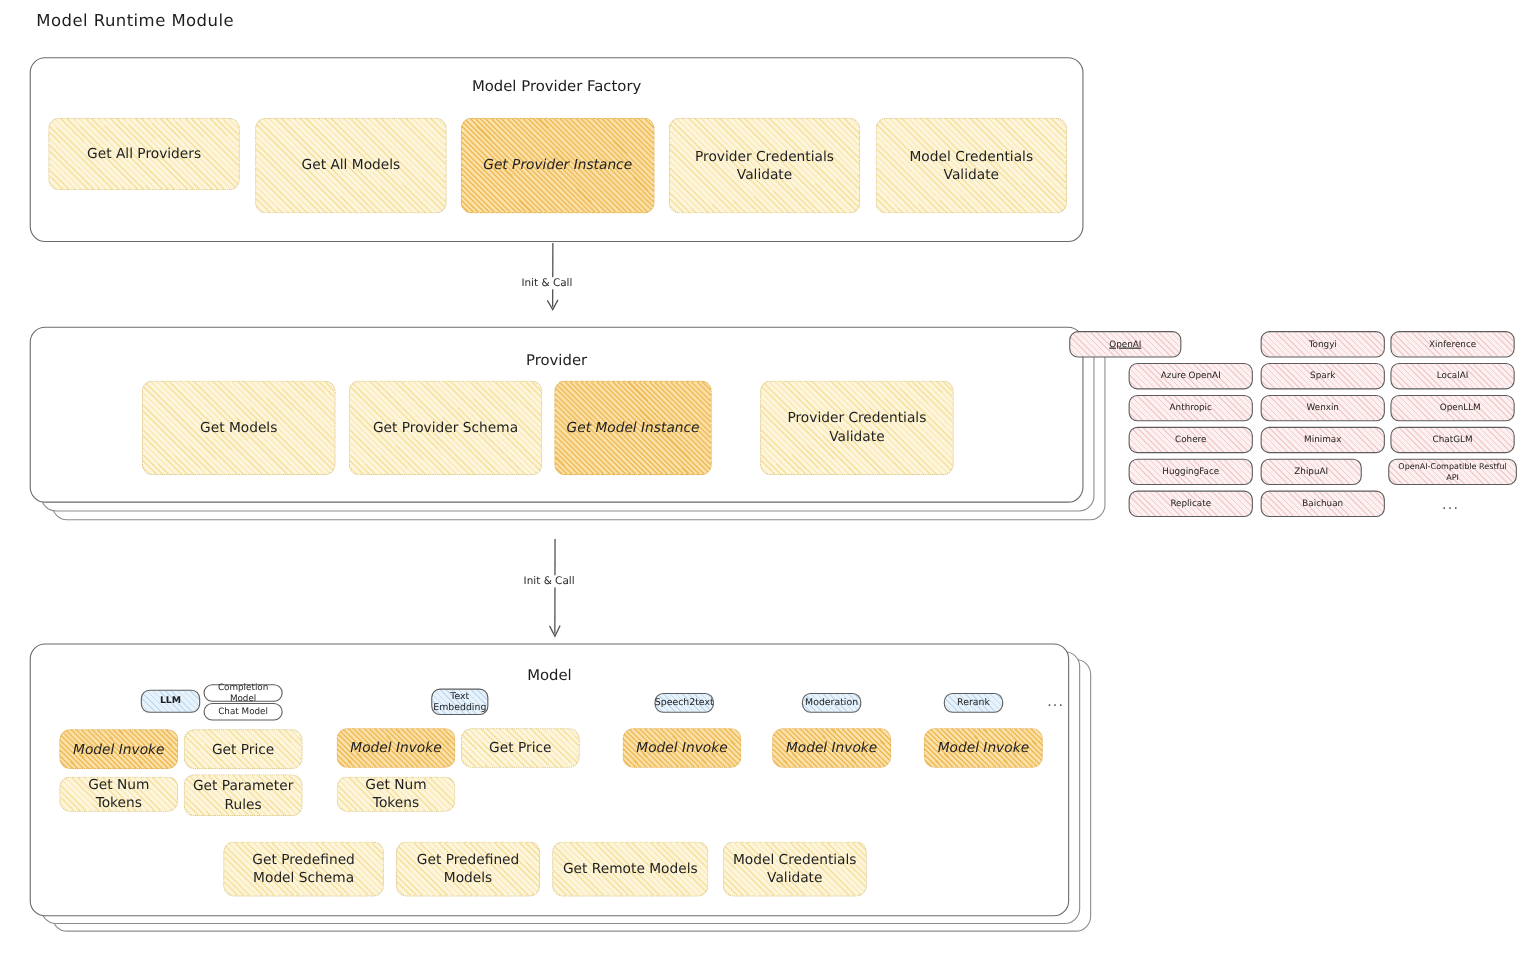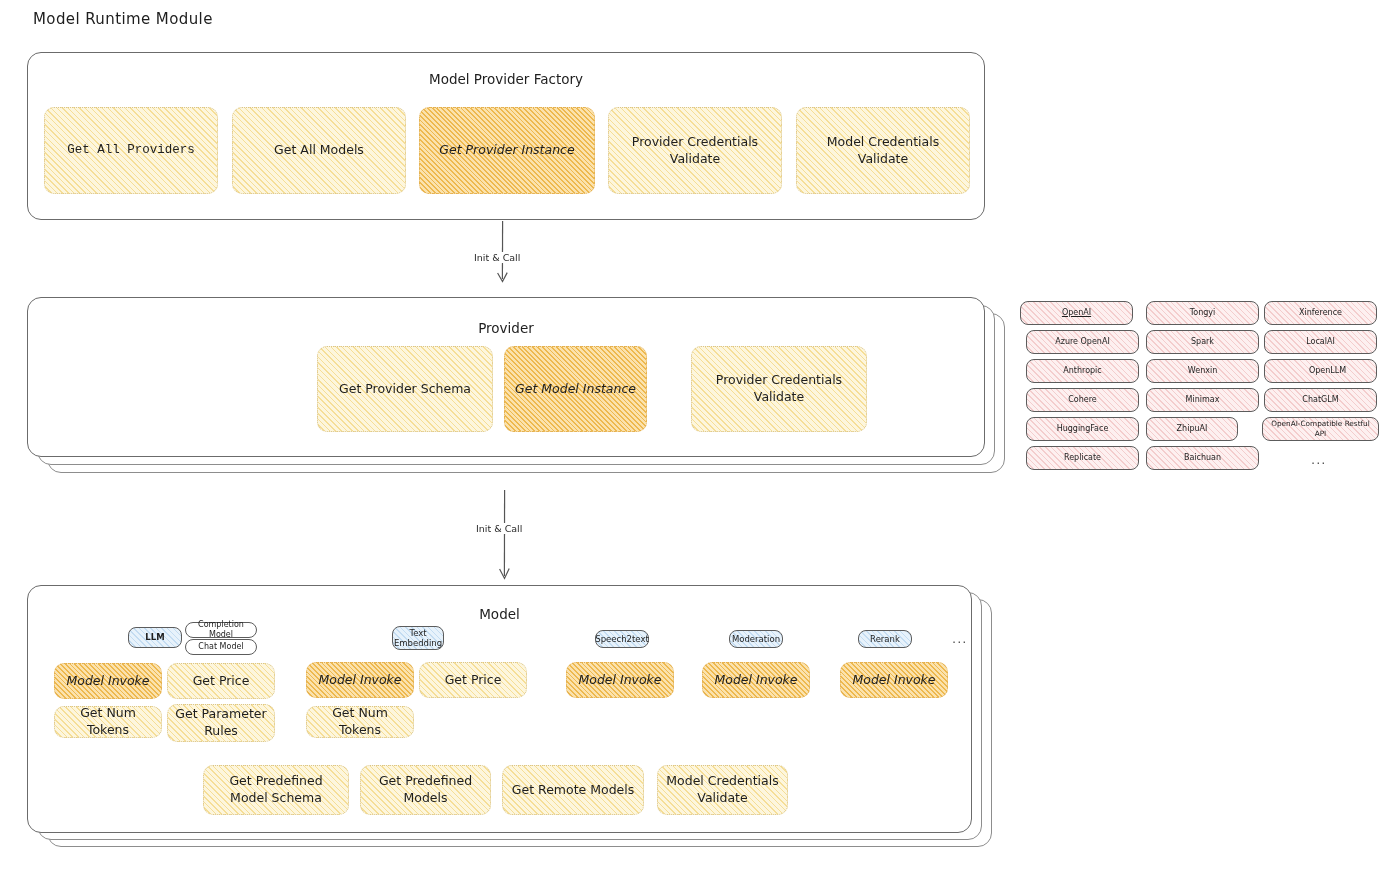--- a/index.html
+++ b/index.html
@@ -80,21 +80,21 @@
 <body>
 
 <div class="canvas">
 
   <div id="page-title">Model Runtime Module</div>
 
   <div class="panel" style="left:27px;top:52px;width:958px;height:168px;">
     <div class="panel-title" style="top:18px;">Model Provider Factory</div>
   </div>
 
-  <div class="box hatch-light" style="left:44px;top:107px;width:174px;height:87px;font-family:Liberation Mono, monospace;">
+  <div class="box hatch-light" style="left:44px;top:107px;width:174px;height:66px;">
     <span>Get All Providers</span>
   </div>
   <div class="box hatch-light" style="left:232px;top:107px;width:174px;height:87px;">
     <span>Get All Models</span>
   </div>
   <div class="box hatch-strong" style="left:419px;top:107px;width:176px;height:87px;">
     <span>Get Provider Instance</span>
   </div>
   <div class="box hatch-light" style="left:608px;top:107px;width:174px;height:87px;">
     <span>Provider Credentials Validate</span>
@@ -110,31 +110,34 @@
     </svg>
   </div>
   <div class="arrow-label" style="left:471px;top:252px;">Init &amp; Call</div>
 
   <div class="panel stack-l" style="left:47px;top:313px;width:958px;height:160px;"></div>
   <div class="panel stack-l" style="left:37px;top:305px;width:958px;height:160px;"></div>
   <div class="panel" style="left:27px;top:297px;width:958px;height:160px;">
     <div class="panel-title" style="top:22px;">Provider</div>
   </div>
 
+  <div class="box hatch-light" style="left:129px;top:346px;width:176px;height:86px;">
+    <span>Get Models</span>
+  </div>
   <div class="box hatch-light" style="left:317px;top:346px;width:176px;height:86px;">
     <span>Get Provider Schema</span>
   </div>
   <div class="box hatch-strong" style="left:504px;top:346px;width:143px;height:86px;">
     <span>Get Model Instance</span>
   </div>
   <div class="box hatch-light" style="left:691px;top:346px;width:176px;height:86px;">
     <span>Provider Credentials Validate</span>
   </div>
 
-  <div class="box hatch-pink" style="left:1020px;top:301px;width:113px;height:24px;text-decoration:underline;">
+  <div class="box hatch-pink" style="left:972px;top:301px;width:102px;height:24px;text-decoration:underline;">
     <span>OpenAI</span>
     </div>
   <div class="box hatch-pink" style="left:1026px;top:330px;width:113px;height:24px;">
     <span>Azure OpenAI</span>
     </div>
   <div class="box hatch-pink" style="left:1026px;top:359px;width:113px;height:24px;">
     <span>Anthropic</span>
     </div>
   <div class="box hatch-pink" style="left:1026px;top:388px;width:113px;height:24px;">
     <span>Cohere</span>

